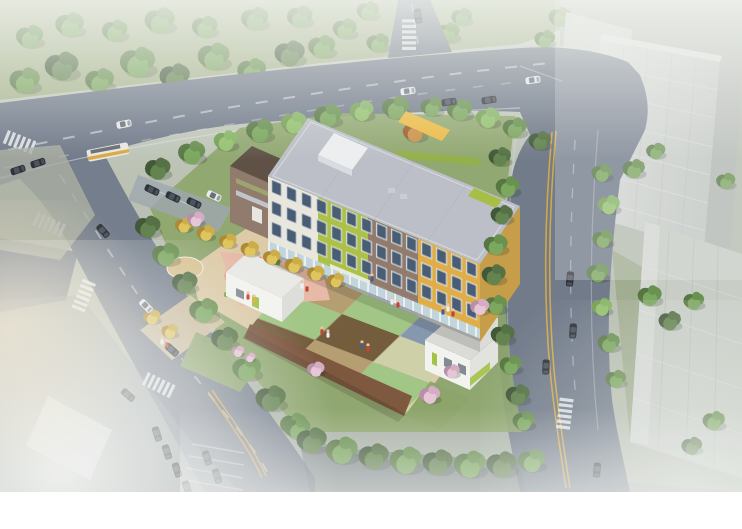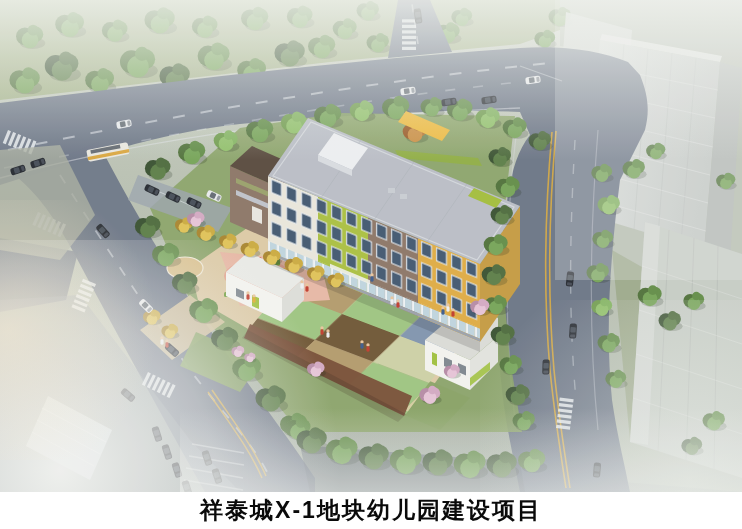--- a/index.html
+++ b/index.html
@@ -483,16 +483,13 @@
     <rect x="555" y="0" width="187" height="280" fill="#eef1ee" opacity=".25"></rect>
     <rect width="742" height="160" fill="url(#gTop)"></rect>
     <rect x="0" y="240" width="380" height="252" fill="url(#gBL)"></rect>
     <rect x="180" y="400" width="562" height="92" fill="url(#gBot)"></rect>
     <rect x="0" y="200" width="180" height="260" fill="url(#gWarm)"></rect>
     <rect x="480" y="300" width="262" height="192" fill="url(#gRight)"></rect>
     <rect width="742" height="492" fill="#eef1ea" opacity=".06"></rect>
   </g>
 </svg>
 
-<div class="caption">
-  <span>祥泰城X-1地块幼儿园建设项目</span>
 </div>
-</div>
 
 </body></html>

